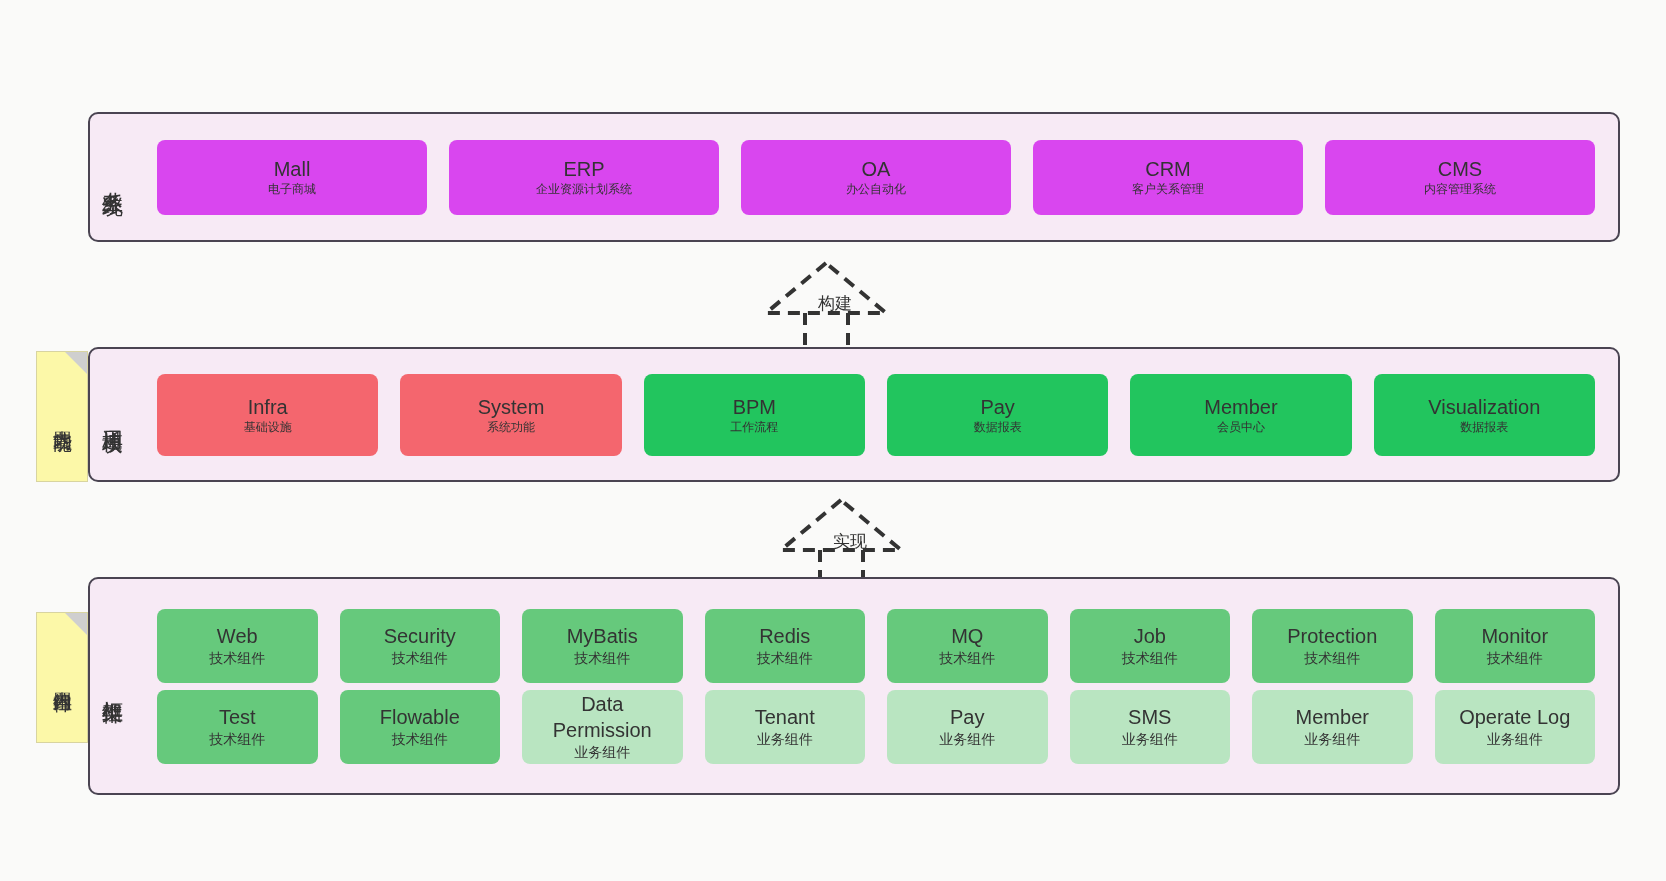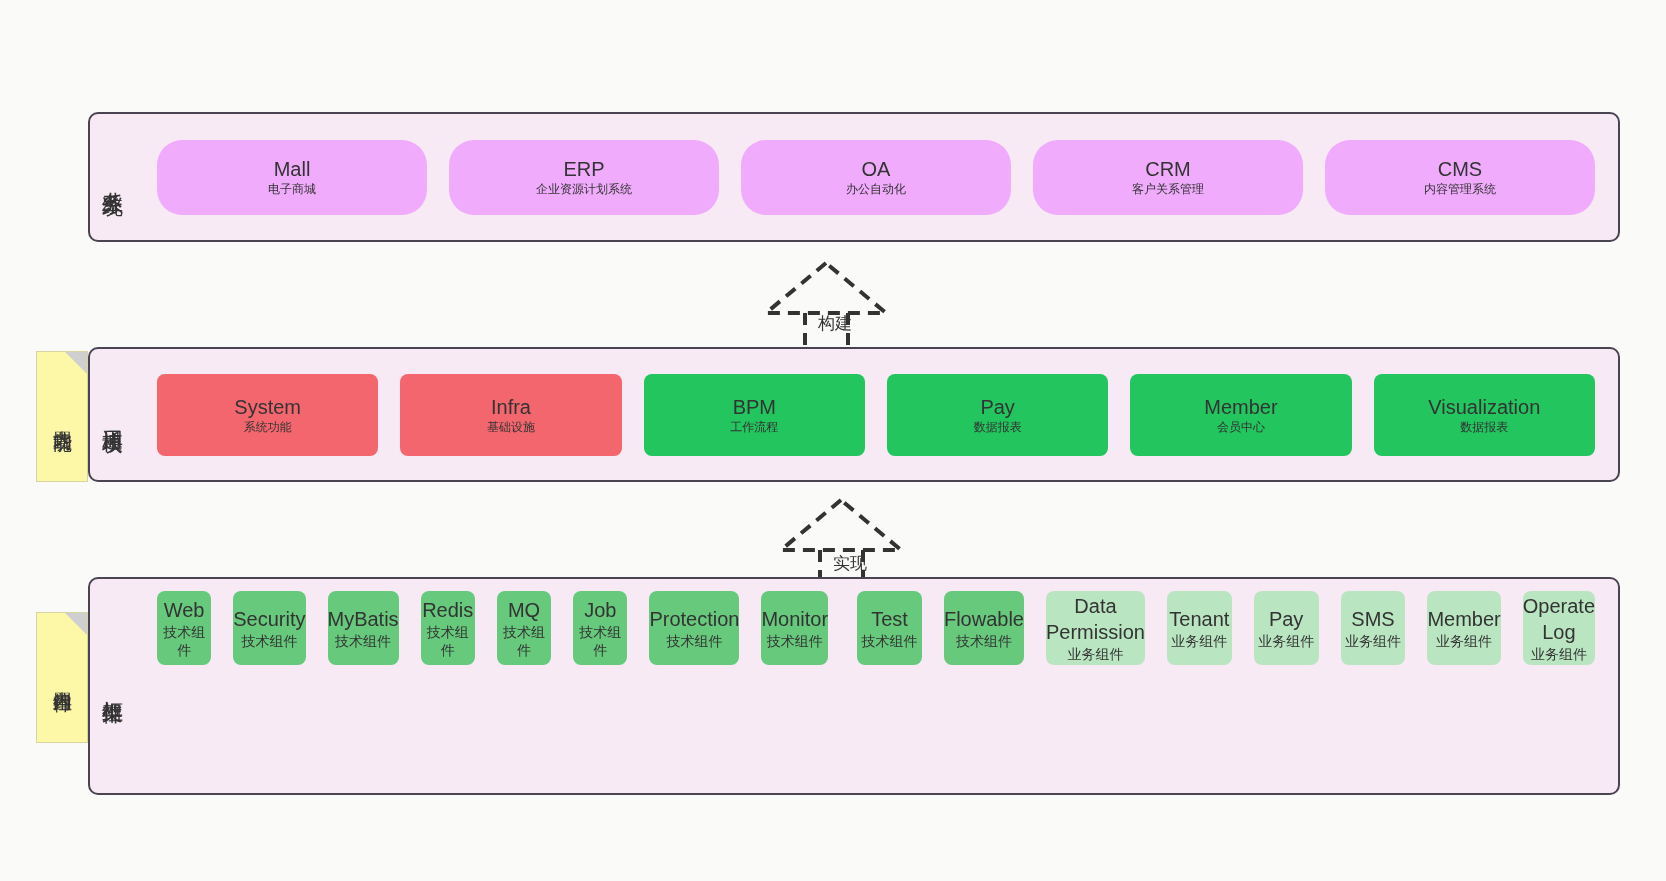--- a/index.html
+++ b/index.html
@@ -50,21 +50,21 @@
   .cells {
     flex: 1 1 auto;
     display: flex;
     align-items: center;
     gap: 0;
     padding: 0 12px;
   }
   .cells-grid {
     flex: 1 1 auto;
     display: flex;
-    flex-direction: row;
+    flex-direction: column;
     justify-content: center;
     gap: 7px;
     padding: 12px 12px;
   }
   .cells-row {
     display: flex;
     align-items: stretch;
     gap: 0;
   }
 
@@ -79,21 +79,21 @@
     text-align: center;
     line-height: 1.30;
     color: #333333;
     margin: 0 11px;
     flex: 1 1 0;
   }
   .card .t1 { font-size: 20px; }
   .card .t2 { font-size: 12px; }
   .card .t3 { font-size: 14px; }
 
-  .card.blue       { background: #f0abfc; border-radius: 25px; }
+  .card.blue       { background: #d946ef; }
   .card.red        { background: #f4666e; }
   .card.pink       { background: #22c55e; }
   .card.green      { background: #66c97c; }
   .card.greenlight { background: #b9e5c1; }
 
   .h-business { height: 75px; }
   .h-module   { height: 82px; }
   .h-comp     { height: 74px; }
 
   
@@ -175,39 +175,39 @@
   </div>
 
   <svg class="arrow" style="left:750px; top:255px; width:190px; height:100px;" viewBox="0 0 190 100">
 
     <polygon points="76,8 16,58 136,58" fill="#fafaf9" stroke="#333333" stroke-width="4" stroke-dasharray="12,8" stroke-linejoin="miter"></polygon>
 
     <line x1="55" y1="58" x2="55" y2="96" stroke="#333333" stroke-width="4" stroke-dasharray="12,8"></line>
     <line x1="98" y1="58" x2="98" y2="96" stroke="#333333" stroke-width="4" stroke-dasharray="12,8"></line>
     <line x1="55" y1="94" x2="98" y2="94" stroke="#333333" stroke-width="4" stroke-dasharray="12,8"></line>
   </svg>
-  <div class="arrow-label" style="left:818px; top:312px;">构建</div>
+  <div class="arrow-label" style="left:818px; top:292px;">构建</div>
 
   <div class="sticky" style="left:36px; top:351px; width:52px; height:131px;">
     <div class="fold"></div>
     <span>内置功能</span>
   </div>
 
   <div class="layer" id="layer-module" style="left:88px; top:347px; width:1532px; height:135px;">
     <div class="layer-title">通用模块</div>
     <div class="cells">
 
       <div class="card red h-module">
+        <span class="t1">Infra</span>
+        <span class="t2">基础设施</span>
+      </div>
+
+      <div class="card red h-module">
         <span class="t1">System</span>
         <span class="t2">系统功能</span>
-      </div>
-
-      <div class="card red h-module">
-        <span class="t1">Infra</span>
-        <span class="t2">基础设施</span>
       </div>
 
       <div class="card pink h-module">
         <span class="t1">BPM</span>
         <span class="t2">工作流程</span>
       </div>
 
       <div class="card pink h-module">
         <span class="t1">Pay</span>
         <span class="t2">数据报表</span>
@@ -225,21 +225,21 @@
 
     </div>
   </div>
 
   <svg class="arrow" style="left:765px; top:492px; width:190px; height:100px;" viewBox="0 0 190 100">
     <polygon points="76,8 16,58 136,58" fill="#fafaf9" stroke="#333333" stroke-width="4" stroke-dasharray="12,8" stroke-linejoin="miter"></polygon>
     <line x1="55" y1="58" x2="55" y2="96" stroke="#333333" stroke-width="4" stroke-dasharray="12,8"></line>
     <line x1="98" y1="58" x2="98" y2="96" stroke="#333333" stroke-width="4" stroke-dasharray="12,8"></line>
     <line x1="55" y1="94" x2="98" y2="94" stroke="#333333" stroke-width="4" stroke-dasharray="12,8"></line>
   </svg>
-  <div class="arrow-label" style="left:833px; top:552px;">实现</div>
+  <div class="arrow-label" style="left:833px; top:530px;">实现</div>
 
   <div class="sticky" style="left:36px; top:612px; width:52px; height:131px;">
     <div class="fold"></div>
     <span>内置组件</span>
   </div>
 
   <div class="layer" id="layer-framework" style="left:88px; top:577px; width:1532px; height:218px;">
     <div class="layer-title">框架组件</div>
     <div class="cells-grid">
 

